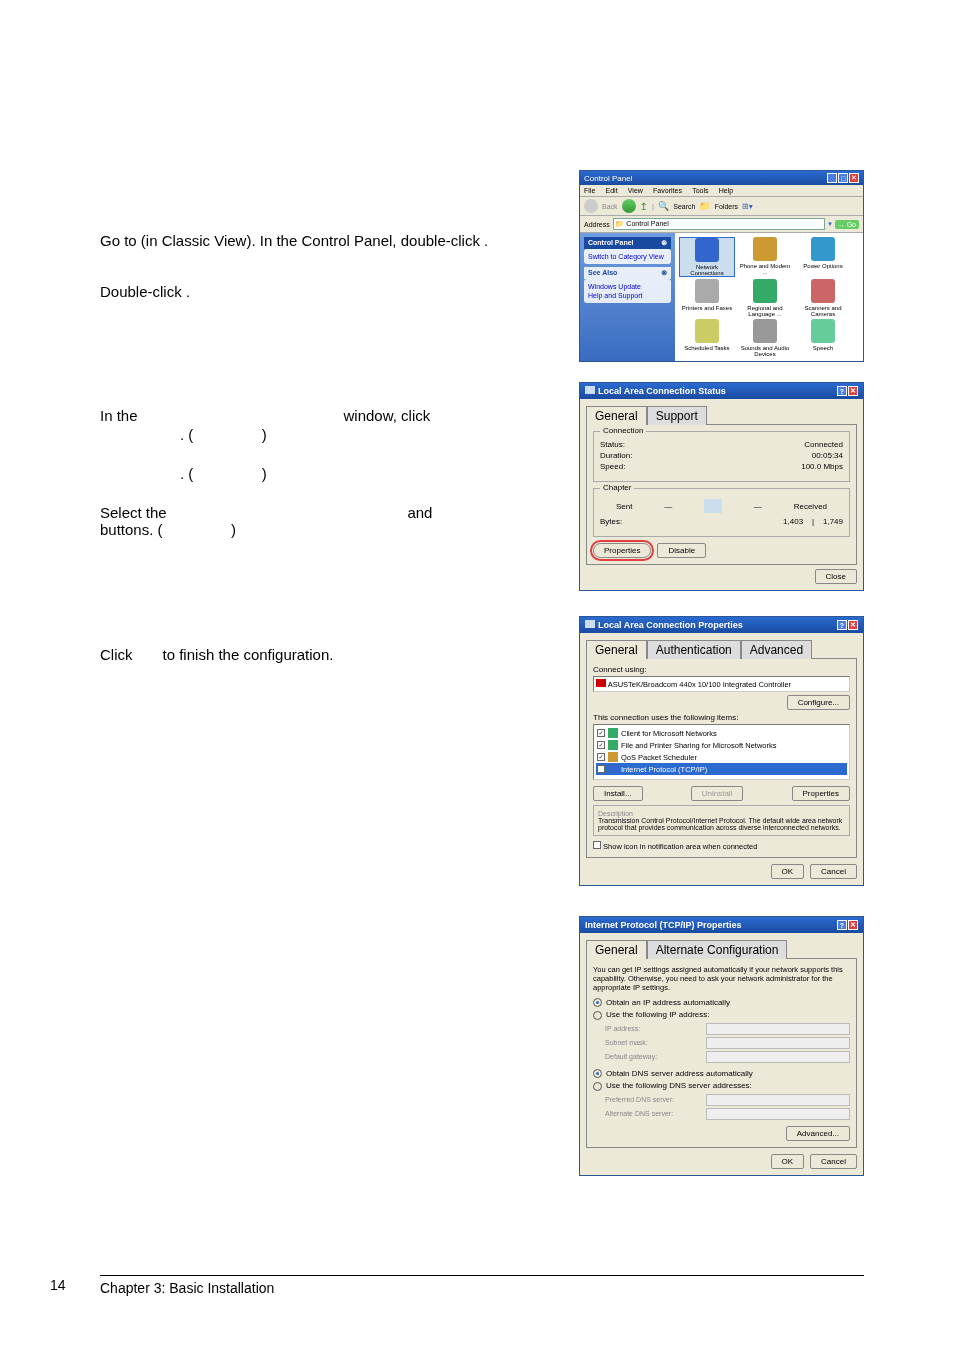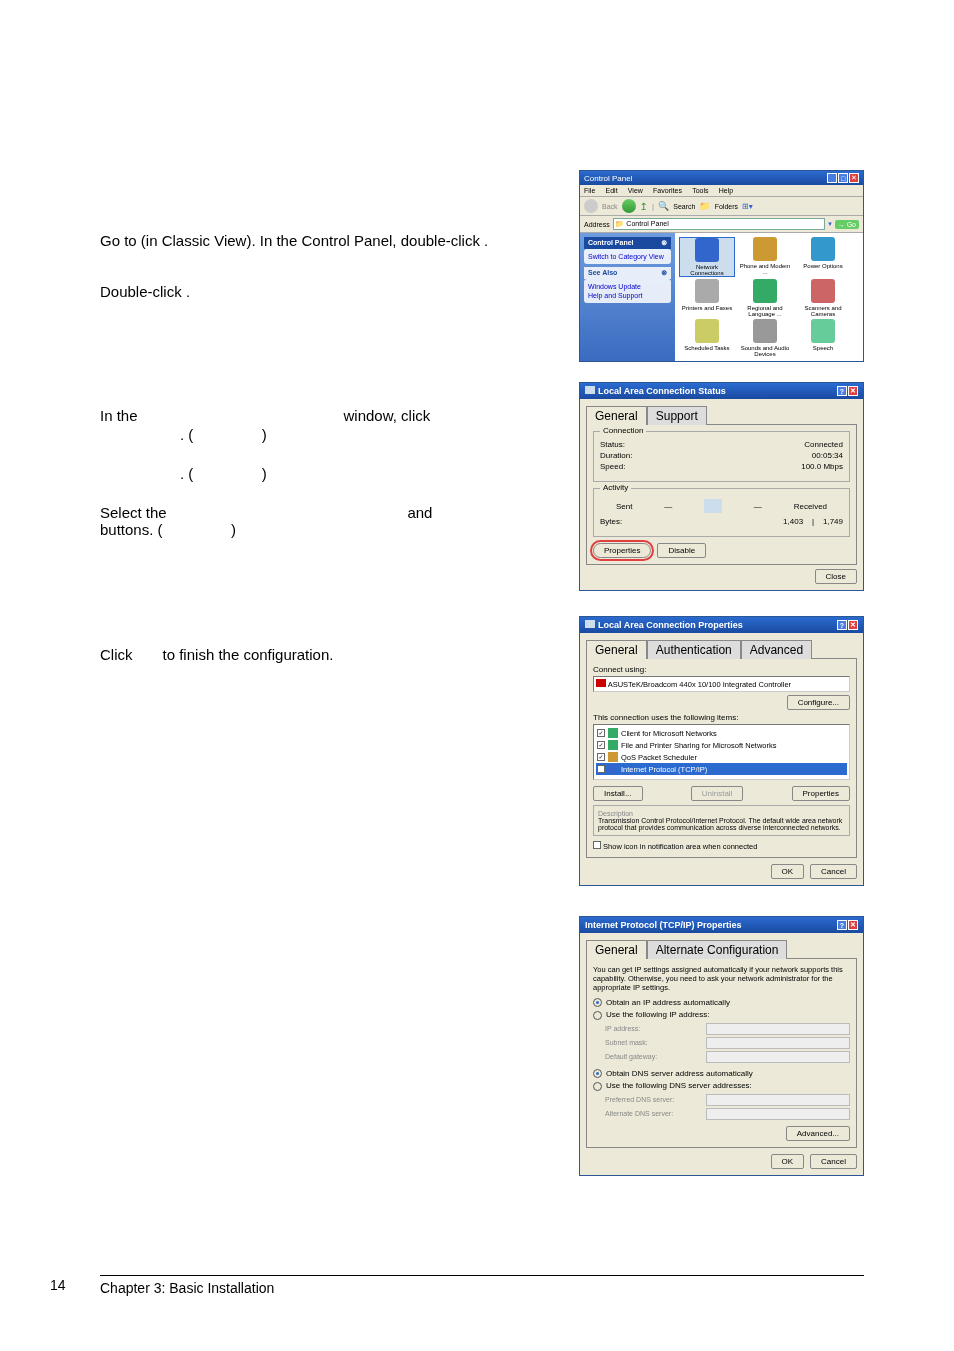--- a/index.html
+++ b/index.html
@@ -246,21 +246,21 @@
               <div class="kv">
                   <span>Duration:</span>
                   <span>00:05:34</span>
                 </div>
               <div class="kv">
                   <span>Speed:</span>
                   <span>100.0 Mbps</span>
                 </div>
             </div>
             <div class="grp">
-              <span class="grp-title">Activity</span>
+              <span class="grp-title">Chapter</span>
               <div class="act-row">
                   <span>Sent</span>
                   <span>—</span>
                   <span style="width:18px;height:14px;background:#cde;display:inline-block;"></span>
                   <span>—</span>
                   <span>Received</span>
                 </div>
               <div class="kv">
                   <span>Bytes:</span>
                   <span><span>1,403</span>&nbsp;&nbsp;&nbsp;&nbsp;|&nbsp;&nbsp;&nbsp;&nbsp;<span>1,749</span></span>

